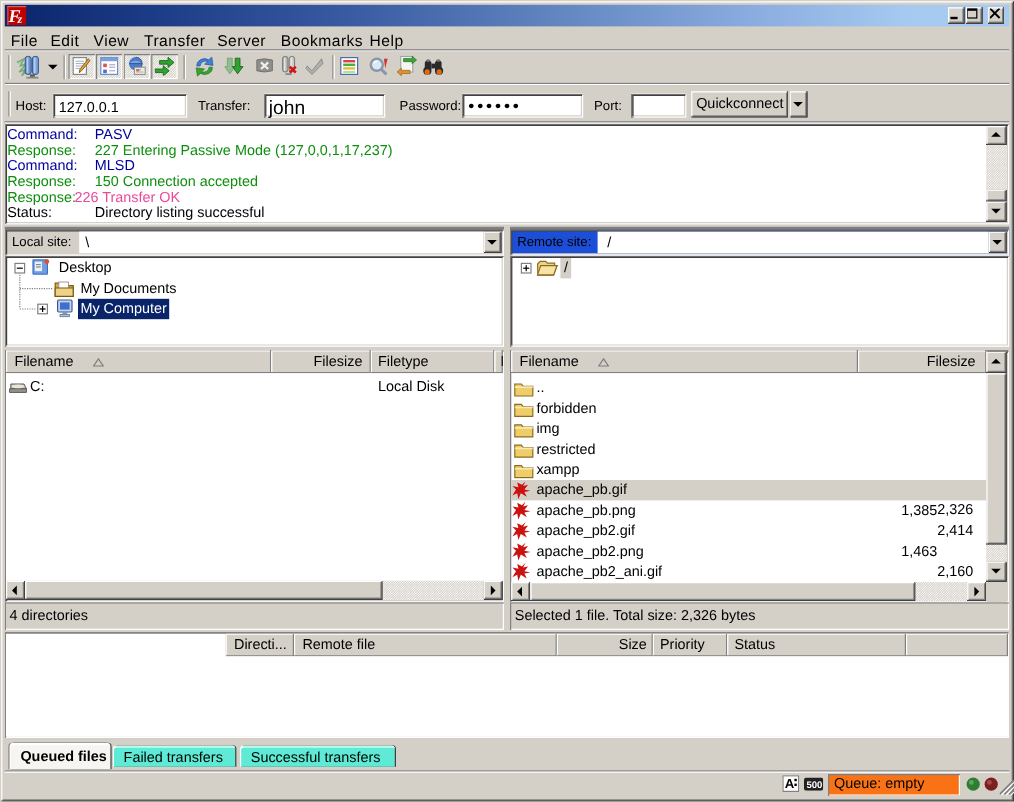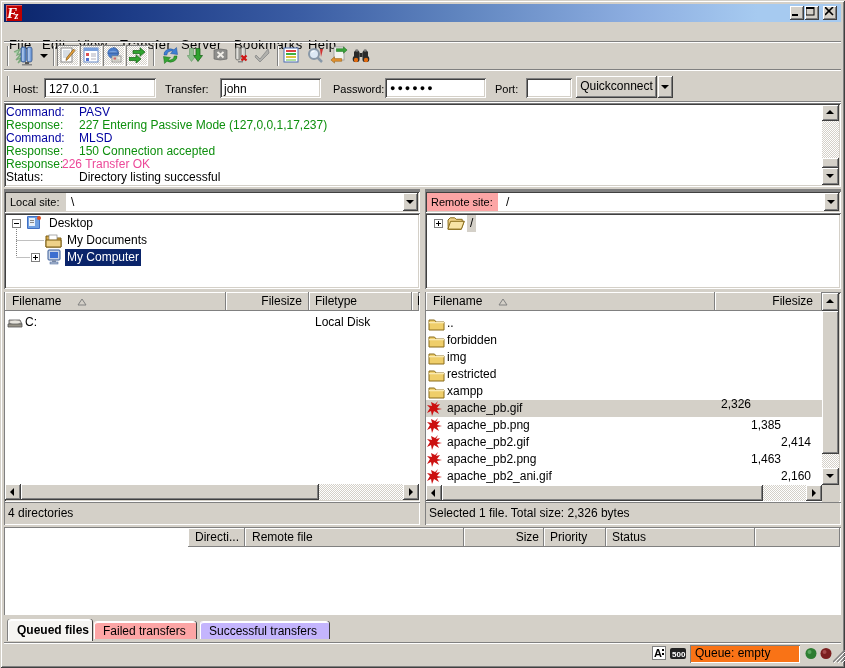--- a/index.html
+++ b/index.html
@@ -49,21 +49,21 @@
   color:#fff; font-weight:bold; font-size:12px;
 }
 #titlebar .ttext { position:absolute; left:24px; top:3px; font-size:13px; letter-spacing:1.1px; }
 .winbtn {
   position:absolute; top:2px; width:14px; height:14px;
   background:#d4d0c8;
   box-shadow: inset -1px -1px 0 #404040, inset 1px 1px 0 #fff,
               inset -2px -2px 0 #808080, inset 2px 2px 0 #d4d0c8;
 }
 
-#menubar { left:4px; top:34px; width:837px; height:19px; }
+#menubar { left:4px; top:23px; width:837px; height:19px; }
 .mi { position:absolute; top:3px; font-size:13px; letter-spacing:0.4px; }
 
 .sbtn {
   position:absolute; background:#d4d0c8;
   box-shadow: inset -1px -1px 0 #404040, inset 1px 1px 0 #fff,
               inset -2px -2px 0 #808080, inset 2px 2px 0 #d4d0c8;
 }
 .arr { position:absolute; width:0; height:0; }
 
 .hseg {
@@ -231,21 +231,21 @@
 
 <div id="quickbar" class="abs" style="left:4px;top:71px;width:837px;height:30px;font-size:11px">
   <div class="abs" style="left:3px;top:5px;width:1px;height:21px;background:#808080"></div>
   <div class="abs" style="left:4px;top:5px;width:1px;height:21px;background:#fff"></div>
   <span class="abs" style="left:9px;top:12px">Host:</span>
   <div class="abs sunken" style="left:40px;top:7px;width:112px;height:20px">
       <span class="abs" style="left:5px;top:4px;font-size:12px">127.0.0.1</span>
     </div>
   <span class="abs" style="left:161px;top:12px">Transfer:</span>
   <div class="abs sunken" style="left:216px;top:7px;width:101px;height:20px">
-      <span class="abs" style="left:4px;top:4px;font-size:12px">john</span>
+      <span class="abs" style="left:4px;top:4px;font-size:16px">john</span>
     </div>
   <span class="abs" style="left:329px;top:12px">Password:</span>
   <div class="abs sunken" style="left:381px;top:7px;width:101px;height:20px">
       <span class="abs" style="left:5px;top:5px;font-size:9px;letter-spacing:2px">●●●●●●</span>
     </div>
   <span class="abs" style="left:491px;top:12px">Port:</span>
   <div class="abs sunken" style="left:522px;top:7px;width:46px;height:20px"></div>
   <div class="abs raised" style="left:572px;top:5px;width:81px;height:22px;text-align:center;line-height:21px;font-size:12px">Quickconnect</div>
   <div class="abs raised" style="left:654px;top:5px;width:15px;height:22px">
     <div class="arr" style="left:3px;top:9px;border-left:4px solid transparent;border-right:4px solid transparent;border-top:4px solid #000"></div>
@@ -287,21 +287,21 @@
     <div class="abs" style="left:62px;top:2px;width:337px;height:18px;background:#fff">
       <span class="abs" style="left:5px;top:2px">\</span>
     </div>
     <div class="abs raised" style="left:399px;top:2px;width:15px;height:18px">
       <div class="arr" style="left:3px;top:7px;border-left:4px solid transparent;border-right:4px solid transparent;border-top:4px solid #000"></div>
     </div>
   </div>
 </div>
 <div id="remotesitebar" class="abs" style="left:425px;top:189px;width:416px;height:24px">
   <div class="abs" style="left:0;top:0;width:416px;height:2px;background:#808080"></div>
-  <div class="abs sunken" style="left:0;top:2px;width:416px;height:22px;background:#fca5a5">
+  <div class="abs sunken" style="left:0;top:2px;width:416px;height:22px;background:#1d4ed8">
     <span class="abs" style="left:6px;top:5px;font-size:11px">Remote site:</span>
     <div class="abs" style="left:73px;top:2px;width:326px;height:18px;background:#fff">
       <span class="abs" style="left:8px;top:2px">/</span>
     </div>
     <div class="abs raised" style="left:399px;top:2px;width:15px;height:18px">
       <div class="arr" style="left:3px;top:7px;border-left:4px solid transparent;border-right:4px solid transparent;border-top:4px solid #000"></div>
     </div>
   </div>
 </div>
 
@@ -434,21 +434,21 @@
   <svg class="abs" style="left:3px;top:93px" width="17" height="14" viewBox="0 0 17 14">
       <path d="M1 3 h5.5 l1.5 2 h8 v8 h-15 z" fill="#efce6a" stroke="#8a6d1c" stroke-width="1"></path>
       <path d="M1 5.6 h15" stroke="#f9e9b0" stroke-width="1.4"></path>
     </svg>
   <div class="row" style="left:22px;top:91px">xampp</div>
   <div class="abs" style="left:1px;top:108px;width:396px;height:17px;background:#d4d0c8"></div>
   <svg class="abs" style="left:1px;top:109px" width="17" height="16" viewBox="0 0 17 16">
       <path d="M12 0 L10 4 L14 3 L11 7 L16 8 L11 9 L13 13 L8 10 L6 15 L5 10 L1 12 L4 7 L1 4 L6 5 L5 1 L9 3 Z" fill="#cc1111"></path>
     </svg>
   <div class="row" style="left:22px;top:108px">apache_pb.gif</div>
-  <div class="row" style="left:296px;top:104px;width:90px;text-align:left">2,326</div>
+  <div class="row" style="left:296px;top:124px;width:90px;text-align:right">2,326</div>
   <svg class="abs" style="left:1px;top:126px" width="17" height="16" viewBox="0 0 17 16">
       <path d="M12 0 L10 4 L14 3 L11 7 L16 8 L11 9 L13 13 L8 10 L6 15 L5 10 L1 12 L4 7 L1 4 L6 5 L5 1 L9 3 Z" fill="#cc1111"></path>
     </svg>
   <div class="row" style="left:22px;top:125px">apache_pb.png</div>
   <div class="row" style="left:296px;top:125px;width:90px;text-align:center">1,385</div>
   <svg class="abs" style="left:1px;top:143px" width="17" height="16" viewBox="0 0 17 16">
       <path d="M12 0 L10 4 L14 3 L11 7 L16 8 L11 9 L13 13 L8 10 L6 15 L5 10 L1 12 L4 7 L1 4 L6 5 L5 1 L9 3 Z" fill="#cc1111"></path>
     </svg>
   <div class="row" style="left:22px;top:142px">apache_pb2.gif</div>
   <div class="row" style="left:296px;top:142px;width:90px;text-align:right">2,414</div>
@@ -512,24 +512,24 @@
   <div class="hseg" style="left:602px;top:1px;width:149px">
       <span style="position:absolute;left:6px">Status</span>
     </div>
   <div class="hseg" style="left:751px;top:1px;width:85px"></div>
 </div>
 
 <div id="tabs" class="abs" style="left:4px;top:617px;width:837px;height:26px">
   <div class="abs" style="left:4px;top:2px;width:84px;height:22px;background:#f6f5f2;border-radius:3px 3px 0 0;box-shadow:inset 1px 1px 0 #fff, 1px 0 0 #404040, -1px 0 0 #808080;border-top:1px solid #fff">
     <span class="abs" style="left:9px;top:3px;font-weight:bold">Queued files</span>
   </div>
-  <div class="abs" style="left:90px;top:4px;width:102px;height:18px;background:#fca5a5;border-radius:3px 3px 0 0;box-shadow:inset 1px 1px 0 #fff, 1px 0 0 #404040;border-top:1px solid #fff">
+  <div class="abs" style="left:90px;top:4px;width:102px;height:18px;background:#5eead4;border-radius:3px 3px 0 0;box-shadow:inset 1px 1px 0 #fff, 1px 0 0 #404040;border-top:1px solid #fff">
     <span class="abs" style="left:9px;top:2px">Failed transfers</span>
   </div>
-  <div class="abs" style="left:196px;top:4px;width:129px;height:18px;background:#c4b5fd;border-radius:3px 3px 0 0;box-shadow:inset 1px 1px 0 #fff, 1px 0 0 #404040;border-top:1px solid #fff">
+  <div class="abs" style="left:196px;top:4px;width:129px;height:18px;background:#5eead4;border-radius:3px 3px 0 0;box-shadow:inset 1px 1px 0 #fff, 1px 0 0 #404040;border-top:1px solid #fff">
     <span class="abs" style="left:9px;top:2px">Successful transfers</span>
   </div>
 </div>
 
 <div id="statusbar" class="abs" style="left:4px;top:642px;width:837px;height:22px">
   <div class="abs" style="left:0;top:0;width:837px;height:1px;background:#808080"></div>
   <div class="abs" style="left:0;top:1px;width:837px;height:1px;background:#fff"></div>
 
   <svg class="abs" style="left:648px;top:4px" width="14" height="14" viewBox="0 0 14 14">
     <rect x="0.5" y="0.5" width="13" height="13" fill="#fff" stroke="#808080"></rect>

